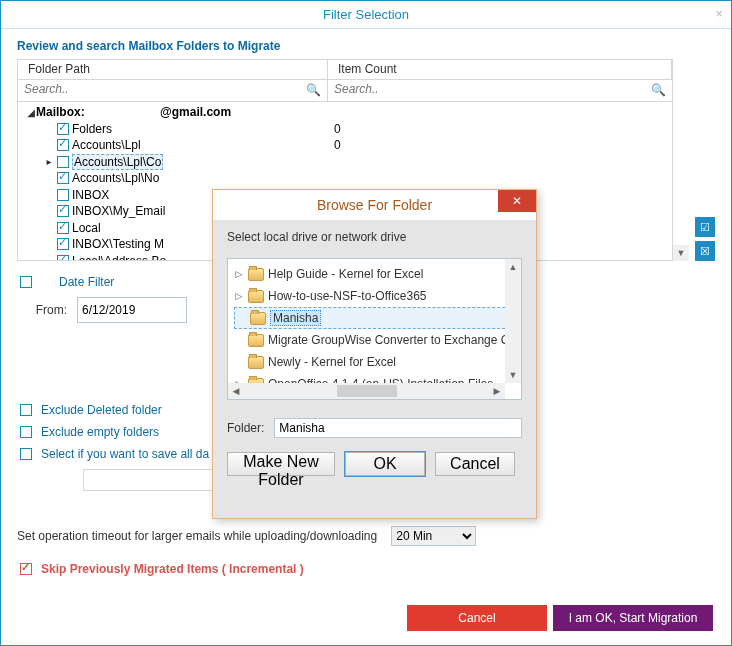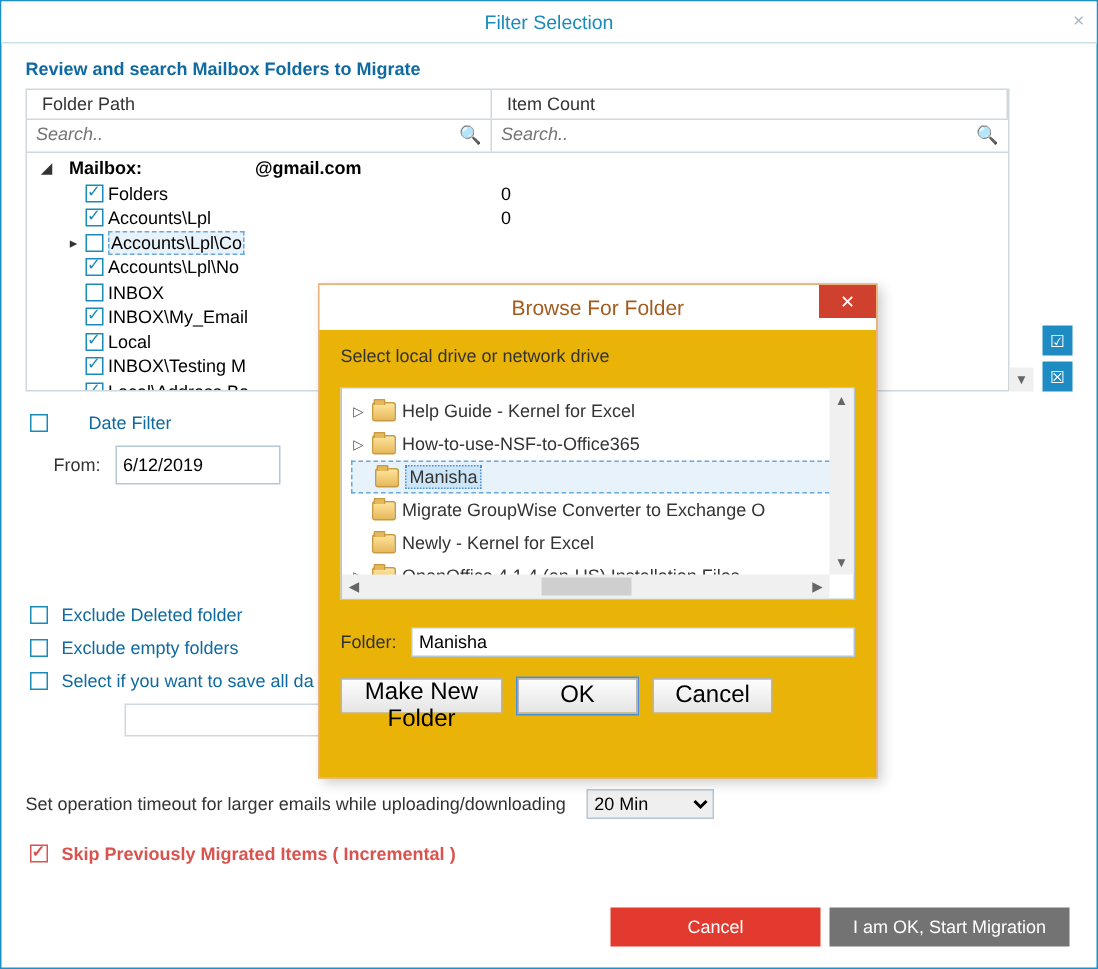--- a/index.html
+++ b/index.html
@@ -26,21 +26,21 @@
 .search-row .magnify { position: absolute; right: 6px; top: 3px; color: #1a8ab9; font-size: 12px; }
 
 .tree { padding: 2px 4px; height: 158px; overflow: hidden; color: #000; font-size: 12px; }
 .tree .row { display: flex; height: 16.5px; align-items: center; }
 .tree .row .left { width: 306px; display: flex; align-items: center; }
 .tree .row .right { flex: 1; padding-left: 6px; }
 .arrow { width: 10px; text-align: center; color: #333; font-size: 10px; }
 .chk { width: 12px; height: 12px; border: 1px solid #1a8ab9; margin: 0 3px; position: relative; background: #fff; }
 .chk.checked::after { content: "✓"; position: absolute; top: -3px; left: 0px; color: #1a8ab9; font-size: 11px; }
 .chk.empty { border-color: #1a8ab9; }
-.mb { font-weight: bold; padding-left: 10px; }
+.mb { font-weight: bold; }
 .sel { background: #e8f2fb; border: 1px dashed #6aa8d8; padding:0 1px;}
 .obsc { display:inline-block; width:72px; height:11px; background:#fff; border:none;}
 
 .side-icons { width: 20px; margin-left: 6px; display: flex; flex-direction: column; gap: 4px; }
 .side-icons div { width: 20px; height: 20px; background: #1e8bc3; display: flex; align-items: center; justify-content: center; color: #fff; font-size: 11px; }
 .vscroll { width: 16px; background: #f0f0f0; display:flex; flex-direction:column; justify-content:flex-end;}
 .vscroll .ar { height:16px; display:flex;align-items:center;justify-content:center;color:#666;font-size:9px;}
 
 .date-filter { margin-top: 14px; display:flex; align-items:center; gap:24px; color:#0f6aa1; font-size:12px;}
 .date-row { margin-top:8px; display:flex; align-items:center; gap:10px;}
@@ -52,24 +52,24 @@
 
 .timeout { margin-top: 35px; display:flex; align-items:center; gap:14px; color:#333; }
 .timeout select { width:85px; height:20px; border:1px solid #b5c7d3; font-size:12px;}
 
 .skip { margin-top:16px; display:flex; align-items:center; gap:6px; color:#d9534f; font-weight:bold;}
 .skip .chk { border-color:#d9534f;}
 .skip .chk.checked::after{ color:#d9534f;}
 
 .bottom { position:absolute; bottom:14px; right:18px; display:flex; gap:6px;}
 .btn-cancel { background:#e23a2e; color:#fff; border:none; width:140px; height:26px; font-size:12px;}
-.btn-ok { background:#737373; color:#fff; border:none; width:160px; height:26px; font-size:12px;}
-
-
-.dialog { position:absolute; left:211px; top:160px; width:373px; height:330px; background:#eab308; border:1px solid #e8b27a; box-shadow:3px 3px 8px rgba(0,0,0,.2);}
+.btn-ok { background:#701a75; color:#fff; border:none; width:160px; height:26px; font-size:12px;}
+
+
+.dialog { position:absolute; left:211px; top:160px; width:325px; height:330px; background:#e5e5e5; border:1px solid #e8b27a; box-shadow:3px 3px 8px rgba(0,0,0,.2);}
 .dialog .dtb { height:30px; background:#fff; display:flex; align-items:center; justify-content:center; position:relative;}
 .dialog .dtb .dtitle { color:#a35b1e; font-size:14px;}
 .dialog .dtb .dclose { position:absolute; right:0; top:0; width:38px; height:22px; background:#d0402f; color:#fff; display:flex;align-items:center;justify-content:center; font-size:12px;}
 .dialog .dbody { padding:10px 14px; color:#333; font-size:12px;}
 .dialog .dtree { margin-top:14px; height:142px; background:#fff; border:1px solid #b5c7d3; position:relative;}
 .dialog .dtree-inner { padding:4px 6px;}
 .dialog .drow { display:flex; align-items:center; height:22px; gap:4px; }
 .folder-icon { width:16px; height:13px; background:linear-gradient(#ffe49a,#e6b85c); border:1px solid #c8993e; border-radius:2px; position:relative;}
 .folder-icon::before { content:""; position:absolute; top:-3px; left:0; width:6px; height:3px; background:#e6b85c; border:1px solid #c8993e; border-bottom:none; border-radius:1px 1px 0 0;}
 .drow .darrow { width:10px; font-size:9px; color:#555; text-align:center;}

